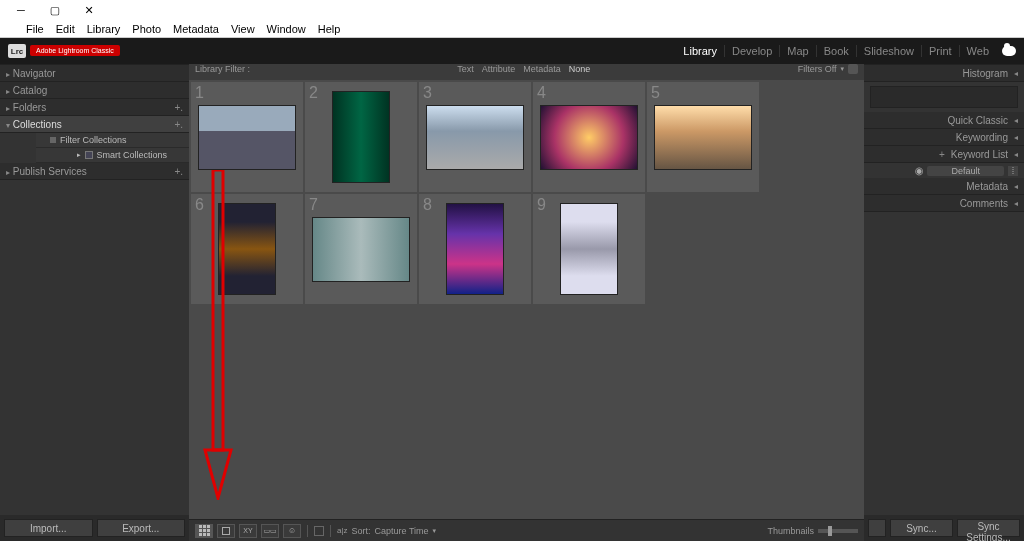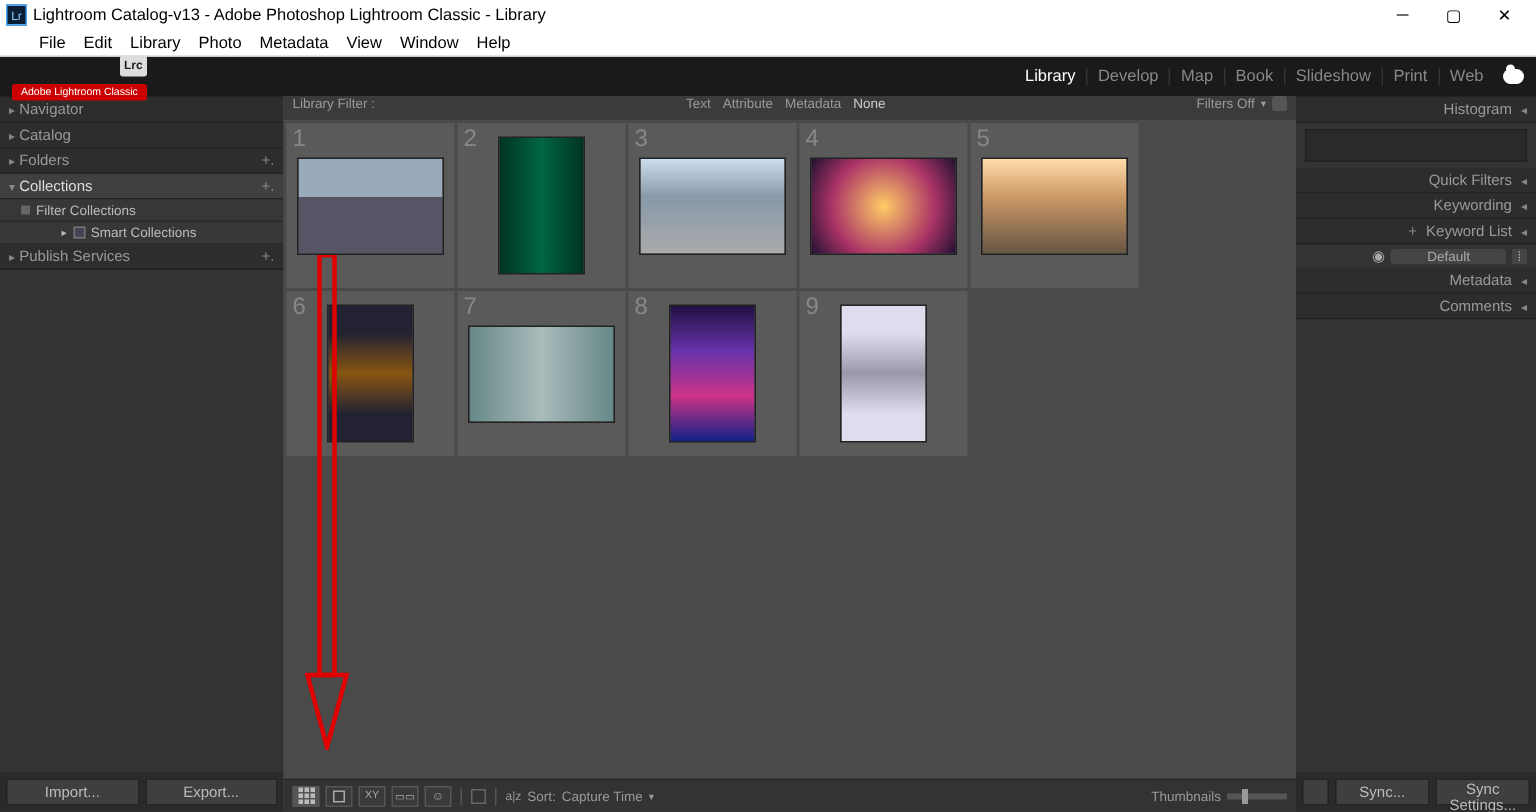--- a/index.html
+++ b/index.html
@@ -8,37 +8,37 @@
   .titlebar { height:20px; background:#fff; color:#000; display:flex; align-items:center; padding:0 4px; justify-content:space-between; }
   .titlebar .left { display:flex; align-items:center; gap:4px; }
   .titlebar .lr-icon { width:14px; height:14px; background:#0a1f33; border:1px solid #4af; display:flex; align-items:center; justify-content:center; font-size:8px; color:#8cf; }
   .titlebar .wbtns { display:flex; }
   .titlebar .wbtns div { width:34px; height:20px; display:flex; align-items:center; justify-content:center; font-size:11px; }
   
   .menubar { height:18px; background:#fff; color:#000; display:flex; align-items:center; gap:0; padding:0 20px; border-bottom:1px solid #ccc; }
   .menubar span { padding:0 6px; cursor:default; }
   
   .header { height:26px; background:#1a1a1a; display:flex; align-items:center; justify-content:space-between; padding:0 8px; }
-  .header .brand { display:flex; align-items:flex-end; gap:4px;flex-direction:column; }
+  .header .brand { display:flex; align-items:flex-start; gap:4px; }
   .header .brand .lr-box { width:18px; height:14px; background:#ddd; color:#222; font-size:8px; font-weight:bold; display:flex; align-items:center; justify-content:center; border-radius:2px; }
   .header .brand .red-tag { background:#c00; color:#fff; font-size:7px; padding:2px 6px; border-radius:2px; position:relative; top:1px; }
   .modules { display:flex; gap:0; align-items:center; }
   .modules span { color:#888; padding:0 7px; border-right:1px solid #333; font-size:11px; cursor:default; }
   .modules span.active { color:#fff; }
   .modules span:last-of-type { border-right:none; }
   .modules .cloud { width:14px; height:10px; background:#fff; border-radius:5px; margin-left:6px; position:relative; }
   .modules .cloud::before { content:""; position:absolute; left:2px; top:-3px; width:6px; height:6px; background:#fff; border-radius:50%; }
   
   .workspace { display:flex; height:calc(100% - 20px - 18px - 26px); background:#3a3a3a; }
   .left-panel, .right-panel { width:189px; background:#333; display:flex; flex-direction:column; border-top:1px solid #222; }
   .right-panel { width:160px; }
   .panel-header { height:17px; display:flex; align-items:center; justify-content:space-between; padding:0 6px; background:#2d2d2d; color:#999; font-size:10px; border-bottom:1px solid #222; }
   .panel-header .chev { font-size:8px; color:#888; }
   .panel-header.right { justify-content:flex-end; gap:6px; }
-  .panel-sub { padding:2px 0 2px 14px; background:#373737; font-size:9px; color:#bbb; display:flex; align-items:center; gap:4px; border-bottom:1px solid #2a2a2a; }
+  .panel-sub { padding:2px 0 2px 14px; background:#373737; font-size:9px; color:#bbb; display:flex; align-items:center; gap:4px; border-bottom:1px solid #2a2a2a;margin-left:36px; }
   .panel-sub .bullet { width:6px; height:6px; background:#666; }
   .left-panel .filler, .right-panel .filler { flex:1; background:#333; }
   .bottom-btns { display:flex; gap:4px; padding:4px; background:#2a2a2a; }
   .bottom-btns button { flex:1; background:#3f3f3f; border:1px solid #222; color:#bbb; font-size:10px; height:18px; cursor:default; }
   .histo { height:22px; background:#2a2a2a; margin:4px 6px; border:1px solid #222; }
   .right-panel .metadata-row { display:flex; align-items:center; justify-content:flex-end; gap:4px; padding:2px 6px; font-size:9px; color:#aaa; }
   .right-panel .metadata-row .eye { font-size:10px; }
   .right-panel .metadata-row .def { background:#444; padding:0 24px; border-radius:2px; }
   .right-panel .metadata-row .tick { background:#444; width:10px; text-align:center; }
   
@@ -79,24 +79,20 @@
   .toolbar .right-tools { display:flex; align-items:center; gap:4px; }
   .small-icon { width:10px; height:10px; border:1px solid #666; }
   .menubar, .titlebar { user-select:none; }
   .panel-header.hlite { background:#404040; color:#ddd; }
   .plus { font-size:10px; color:#888; }
 </style>
 </head>
 <body>
 
 <div class="titlebar">
-  <div class="left">
-    <div class="lr-icon">Lr</div>
-    <span>Lightroom Catalog-v13 - Adobe Photoshop Lightroom Classic - Library</span>
-  </div>
   <div class="wbtns">
     <div>─</div>
     <div>▢</div>
     <div>✕</div>
   </div>
 </div>
 
 <div class="menubar" id="menubar">
     <span>File</span>
     <span>Edit</span>
@@ -261,21 +257,21 @@
     </div>
   </div>
 
   <div class="right-panel" id="right-panel">
       <div class="panel-header right">
         <span>Histogram</span>
         <span class="chev">◂</span>
       </div>
       <div class="histo"></div>
       <div class="panel-header right">
-        <span>Quick Filters</span>
+        <span>Quick Classic</span>
         <span class="chev">◂</span>
       </div>
       <div class="panel-header right">
         <span>Keywording</span>
         <span class="chev">◂</span>
       </div>
       <div class="panel-header right">
         <span class="plus">+</span>
         <span>Keyword List</span>
         <span class="chev">◂</span>

